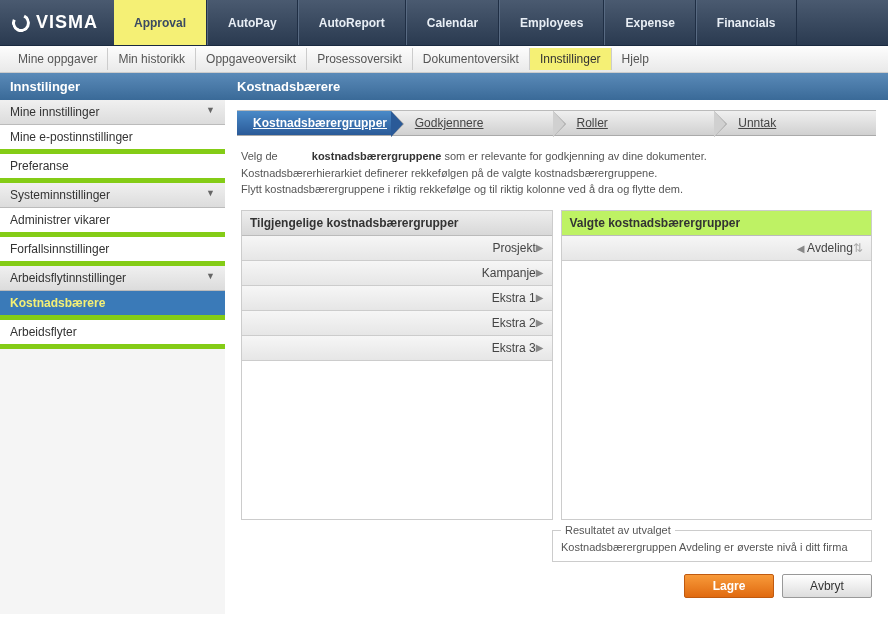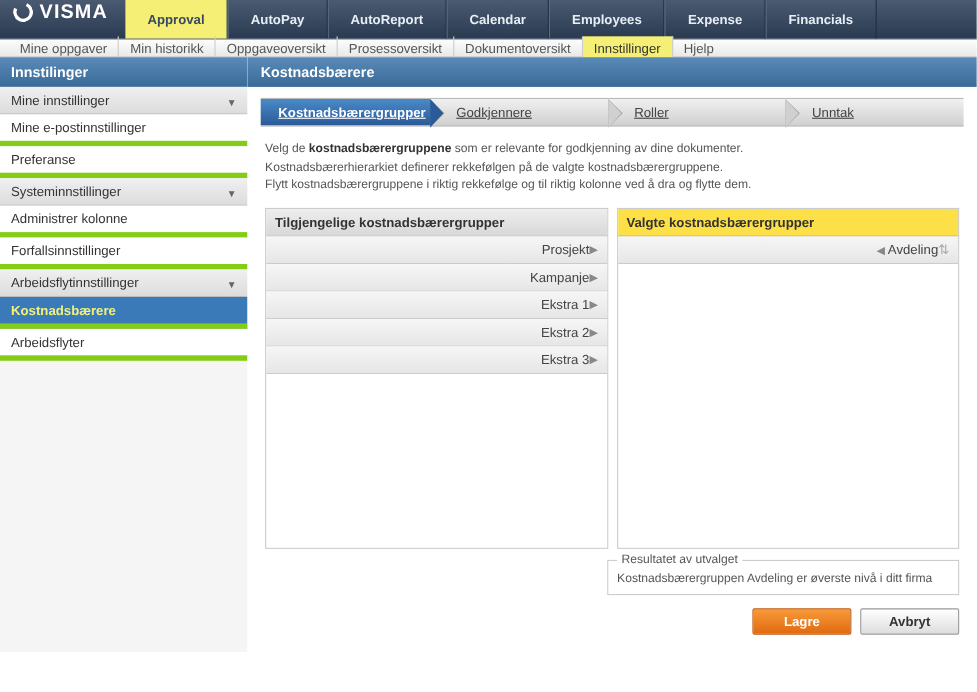--- a/index.html
+++ b/index.html
@@ -1,22 +1,22 @@
 <!DOCTYPE html>
 <html><head>
 <meta charset="utf-8">
 <style>
 * { margin: 0; padding: 0; box-sizing: border-box; font-family: Arial, sans-serif; }
 body { background: #fff; width: 888px; }
 
 .topbar {
   background: linear-gradient(#4a5a70, #2a3a50);
-  height: 36px;
+  height: 46px;
   display: flex;
-  align-items: flex-start;
+  align-items: center;
   border-bottom: 1px solid #1a2a40;
 }
 .logo {
   display: flex; align-items: center;
   padding: 0 16px 0 12px;
   color: #fff; font-weight: bold; font-size: 18px;
   letter-spacing: 1px;
 }
 .logo-circle {
   width: 18px; height: 18px; border: 3px solid #fff; border-radius: 50%;
@@ -30,21 +30,21 @@
   border-right: 1px solid #1f2e44; border-left: 1px solid #586a82;
   cursor: pointer;
 }
 .topnav-item.active {
   background: #f5f075; color: #3a4a62;
   border-left: none;
 }
 
 .subbar {
   background: linear-gradient(#fdfdfd, #e9e9e9);
-  height: 16px; display: flex; align-items: center;
+  height: 27px; display: flex; align-items: center;
   padding: 0 8px; font-size: 12px;
   border-bottom: 1px solid #ccc;
 }
 .subnav-item {
   color: #555; padding: 4px 10px; cursor: pointer;
   border-right: 1px solid #ccc;
 }
 .subnav-item:last-child { border-right: none; }
 .subnav-item.active { background: #f5f075; color: #333; }
 
@@ -53,21 +53,21 @@
 .sidebar { width: 225px; background: #f5f5f5; }
 .sidebar-title {
   background: linear-gradient(#5a8ab8, #3a6a98);
   color: #fff; font-size: 13px; font-weight: bold;
   padding: 6px 10px;
 }
 .sidebar-group {
   background: linear-gradient(#f0f0f0, #dcdcdc);
   border-bottom: 1px solid #bbb;
   padding: 5px 10px; font-size: 12px; color: #333;
-  display: flex; justify-content: space-between; align-items: flex-end;
+  display: flex; justify-content: space-between; align-items: flex-start;
   cursor: pointer;
   gap: 38px;
 }
 .caret { font-size: 9px; color: #666; }
 .sidebar-item {
   background: #fff; padding: 5px 10px; font-size: 12px; color: #333;
   border-bottom: 5px solid #84cc16; cursor: pointer;
 }
 .sidebar-item.active {
   background: #3a7ab8; color: #f5f075; font-weight: bold;
@@ -106,30 +106,30 @@
   content: ""; position: absolute; right: -13px; top: 0;
   width: 0; height: 0;
   border-top: 13px solid transparent;
   border-bottom: 13px solid transparent;
   border-left: 13px solid #999;
   z-index: 1;
 }
 .step:last-child::after, .step:last-child::before { display: none; }
 
 .intro { font-size: 11px; color: #555; padding: 12px 16px; line-height: 1.5; }
-.intro b { color: #333; }
+.intro b { color: #333; margin-left: 31px; }
 
 .picklists { display: flex; gap: 8px; padding: 0 16px; }
 .picklist { flex: 1; border: 1px solid #ccc; background: #fff; min-height: 310px; }
 .picklist-head {
   background: linear-gradient(#eee, #d8d8d8);
   font-size: 12px; font-weight: bold; color: #333;
   padding: 5px 8px; border-bottom: 1px solid #bbb;
 }
-.picklist-head.highlight { background: #fde047; }
+.picklist-head.highlight { background: #bef264; }
 .picklist-row {
   background: linear-gradient(#f6f6f6, #e6e6e6);
   padding: 5px 8px; font-size: 12px; color: #444;
   border-bottom: 1px solid #ccc;
   display: flex; justify-content: flex-end; align-items: center;
   cursor: move;
 }
 .row-arrow { color: #888; font-size: 10px; }
 .row-handle { color: #aaa; font-size: 12px; }
 
@@ -140,21 +140,21 @@
 }
 .resultbox-legend {
   position: absolute; top: -7px; left: 8px;
   background: #fff; padding: 0 4px; font-size: 11px; color: #555;
 }
 
 .buttons { display: flex; gap: 8px; justify-content: flex-end; padding: 8px 16px 16px; }
 .btn {
   min-width: 90px; padding: 4px 14px; font-size: 12px;
   border: 1px solid #999; border-radius: 2px; cursor: pointer;
-  background: linear-gradient(#fff, #ddd); color: #333; font-weight: bold;
+  background: linear-gradient(#fff, #ddd); color: #333;
 }
 .btn.primary {
   background: linear-gradient(#f89a3a, #e06a10);
   color: #fff; font-weight: bold; border-color: #c05a10;
 }
 </style>
 </head>
 <body>
 
 <div class="topbar">
@@ -192,21 +192,21 @@
       <span>Mine innstillinger</span>
       <span class="caret">▼</span>
     </div>
     <div class="sidebar-item">Mine e-postinnstillinger</div>
     <div class="sidebar-item">Preferanse</div>
 
     <div class="sidebar-group">
       <span>Systeminnstillinger</span>
       <span class="caret">▼</span>
     </div>
-    <div class="sidebar-item">Administrer kolonne</div>
+    <div class="sidebar-item">Administrer vikarer</div>
     <div class="sidebar-item">Forfallsinnstillinger</div>
 
     <div class="sidebar-group">
       <span>Arbeidsflytinnstillinger</span>
       <span class="caret">▼</span>
     </div>
     <div class="sidebar-item active">Kostnadsbærere</div>
     <div class="sidebar-item">Arbeidsflyter</div>
   </div>
 

